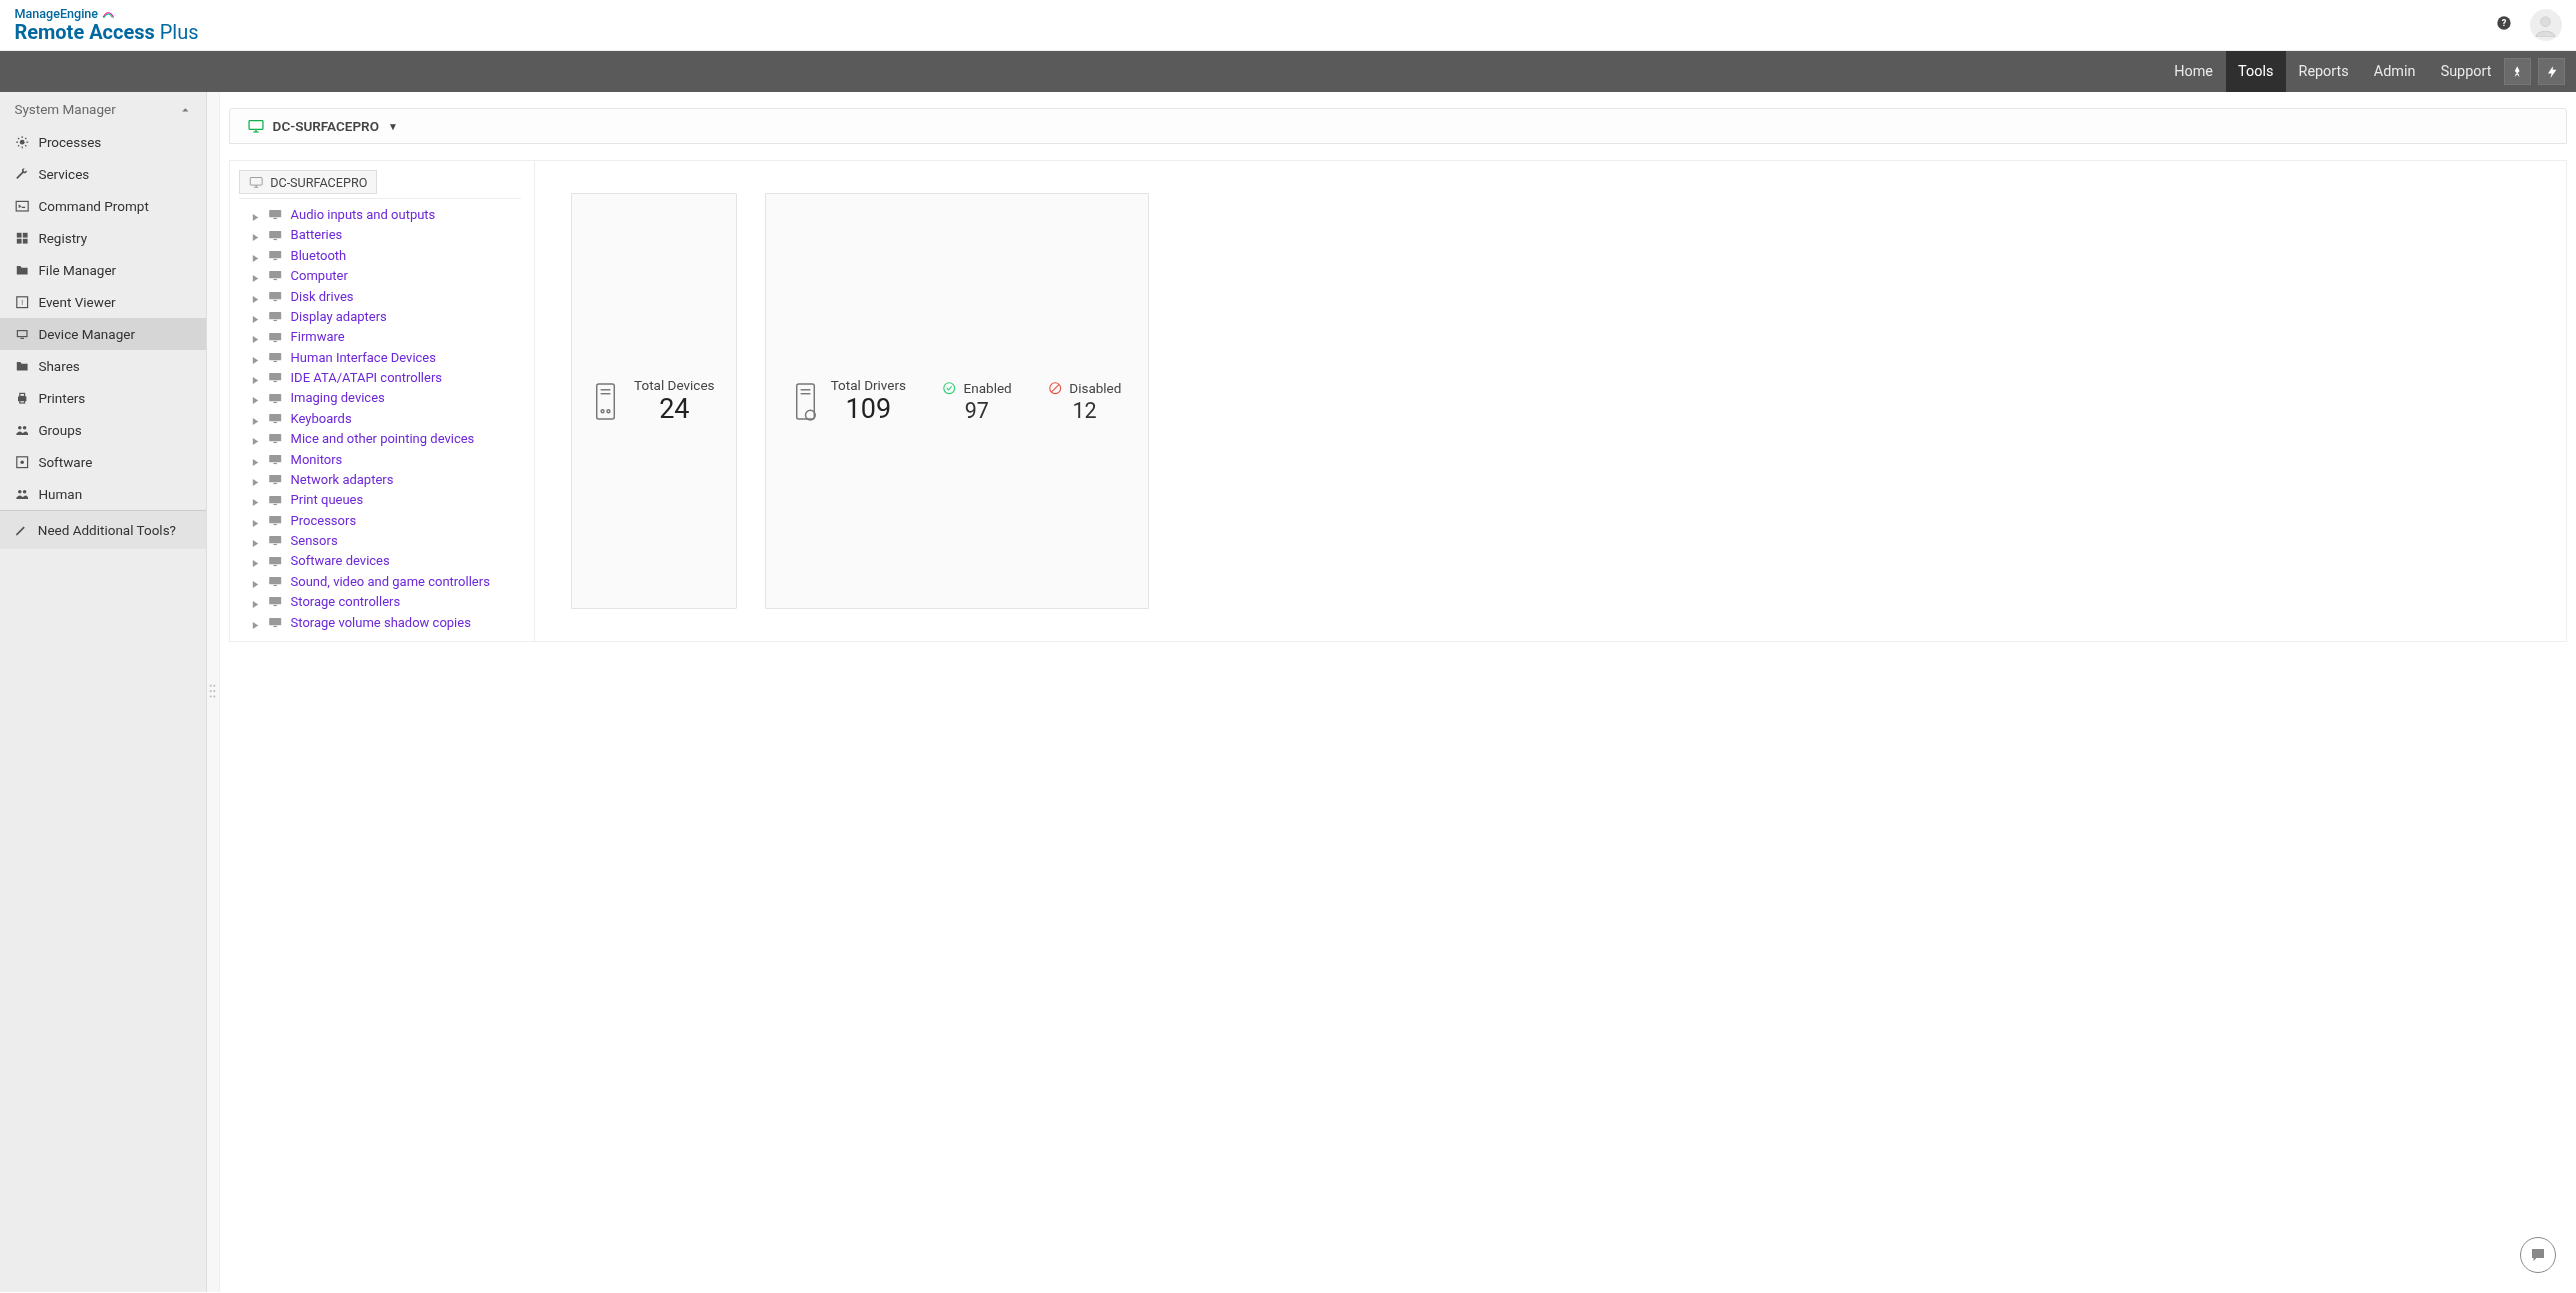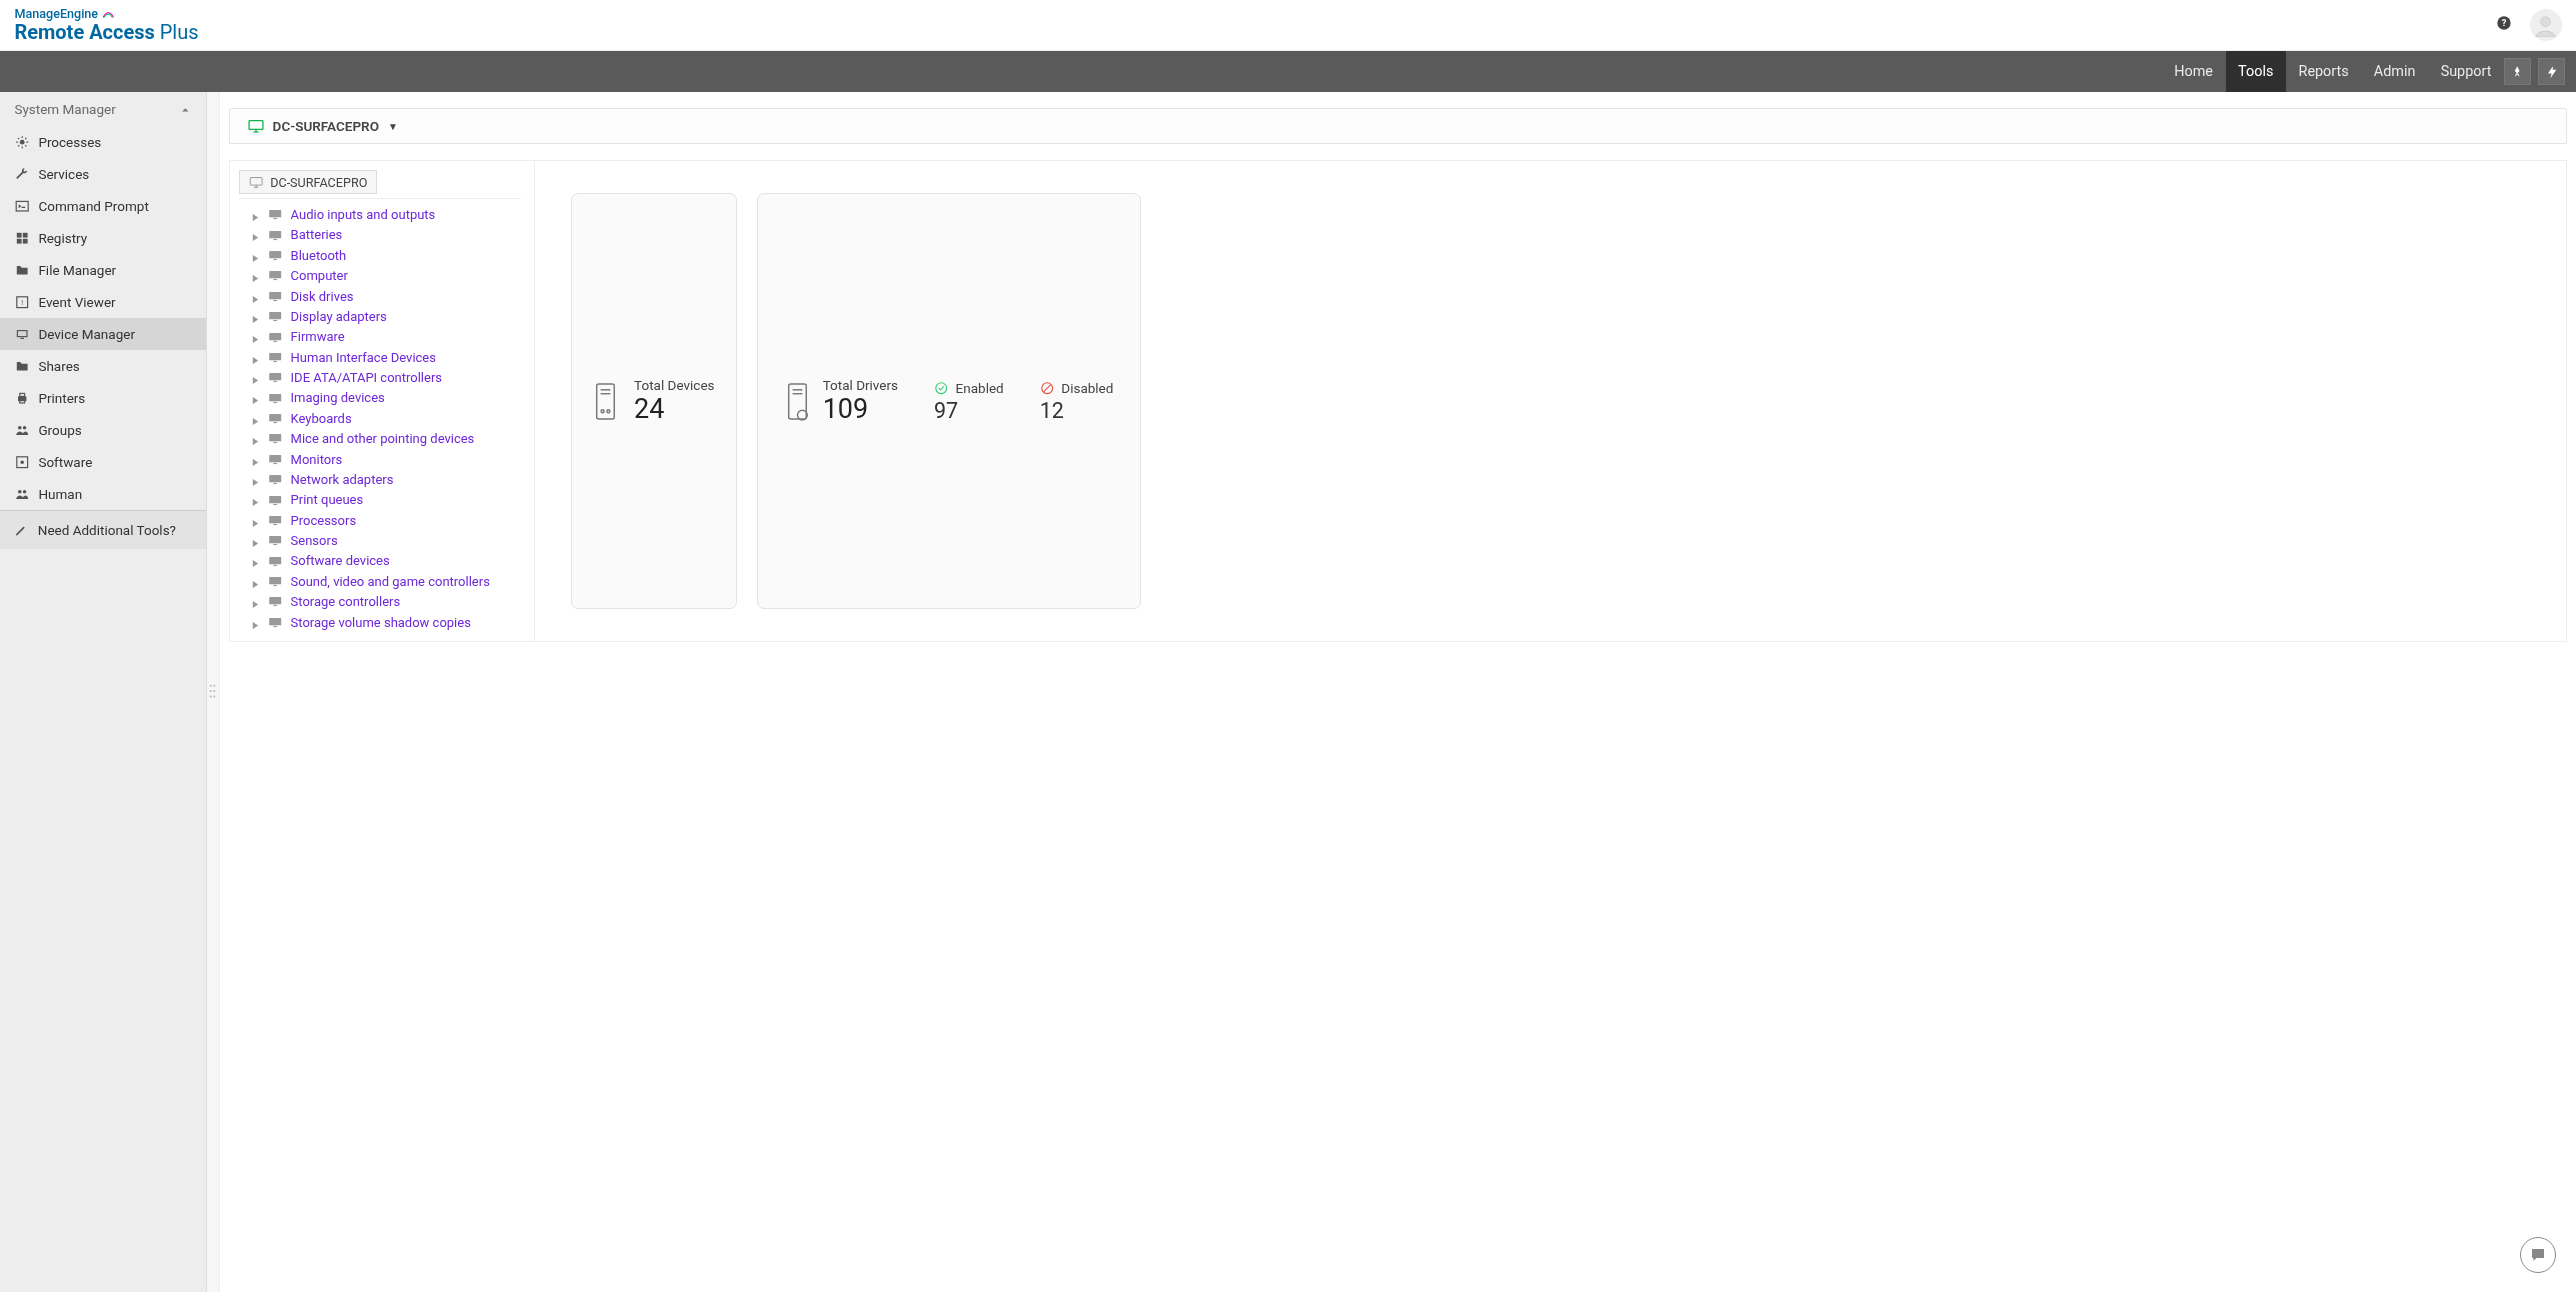--- a/index.html
+++ b/index.html
@@ -86,34 +86,34 @@
     display: flex; align-items: center; gap: 7.2px; padding: 2.7px 3.6px 2.7px 12.6px;
     font-size: 13px; color: #6d28d9; cursor: pointer;
   }
   .tree-item .expand { width: 9px; height: 9px; }
   .tree-item .expand svg { width: 9px; height: 9px; fill: #999; }
   .tree-item .dev-icon { width: 16px; height: 14.4px; display:flex; align-items:center; justify-content:center;}
   .tree-item .dev-icon svg { width: 14.4px; height: 12.6px; fill: #888; }
 
   .stats-area { flex: 1; padding: 32px 36px; display: flex; gap: 20px;}
   .stat-card {
-    border: 0.9px solid #e3e3e3; border-radius: 7px; background: #fafafa;
-    padding: 16px 21.5px; display: flex; align-items: center; gap: 16px; min-height: 90px;
+    border: 0.9px solid #e3e3e3; border-radius: 1px; background: #fafafa;
+    padding: 16px 21.5px; display: flex; align-items: center; gap: 16px; min-height: 90px; text-align: center;
   }
   .stat-card.large { min-width: 135px; }
   .stat-icon { width: 25px; height: 39px; }
   .stat-icon svg { width: 100%; height: 100%; fill: none; stroke: #777; stroke-width: 1.5;}
   .stat-block { display: flex; flex-direction: column; }
   .stat-label { font-size: 13.5px; color: #444; }
   .stat-value { font-size: 27px; color: #222; font-weight: 400; }
   .stat-sub-row { display:flex; align-items:center; gap:7.2px; }
   .stat-sub-row svg { width: 14.4px; height: 14.4px; }
   .stat-sub-label { font-size: 13.5px; color: #444; }
   .stat-sub-value { font-size: 21.5px; color: #333; }
-  .drivers-card { display:flex; align-items:center; gap: 36px; padding: 16px 27px;}
+  .drivers-card { display:flex; align-items:center; gap: 36px; padding: 16px 27px; margin-left: 8px;}
   .sub-col { display:flex; flex-direction:column; gap:1.8px;}
   .green-stroke { stroke: #2ecc71; fill: none; stroke-width: 1.8; }
   .red-stroke { stroke: #e74c3c; fill: none; stroke-width: 1.8; }
 
   .chat-fab {
     position: fixed; right: 20px; bottom: 20px; width: 36px; height: 36px; border-radius: 50%;
     background: #fff; border: 1.8px solid #888; display:flex; align-items:center; justify-content:center; cursor:pointer;
   }
   .chat-fab svg { width: 18px; height: 18px; fill: #888; }
 </style>

